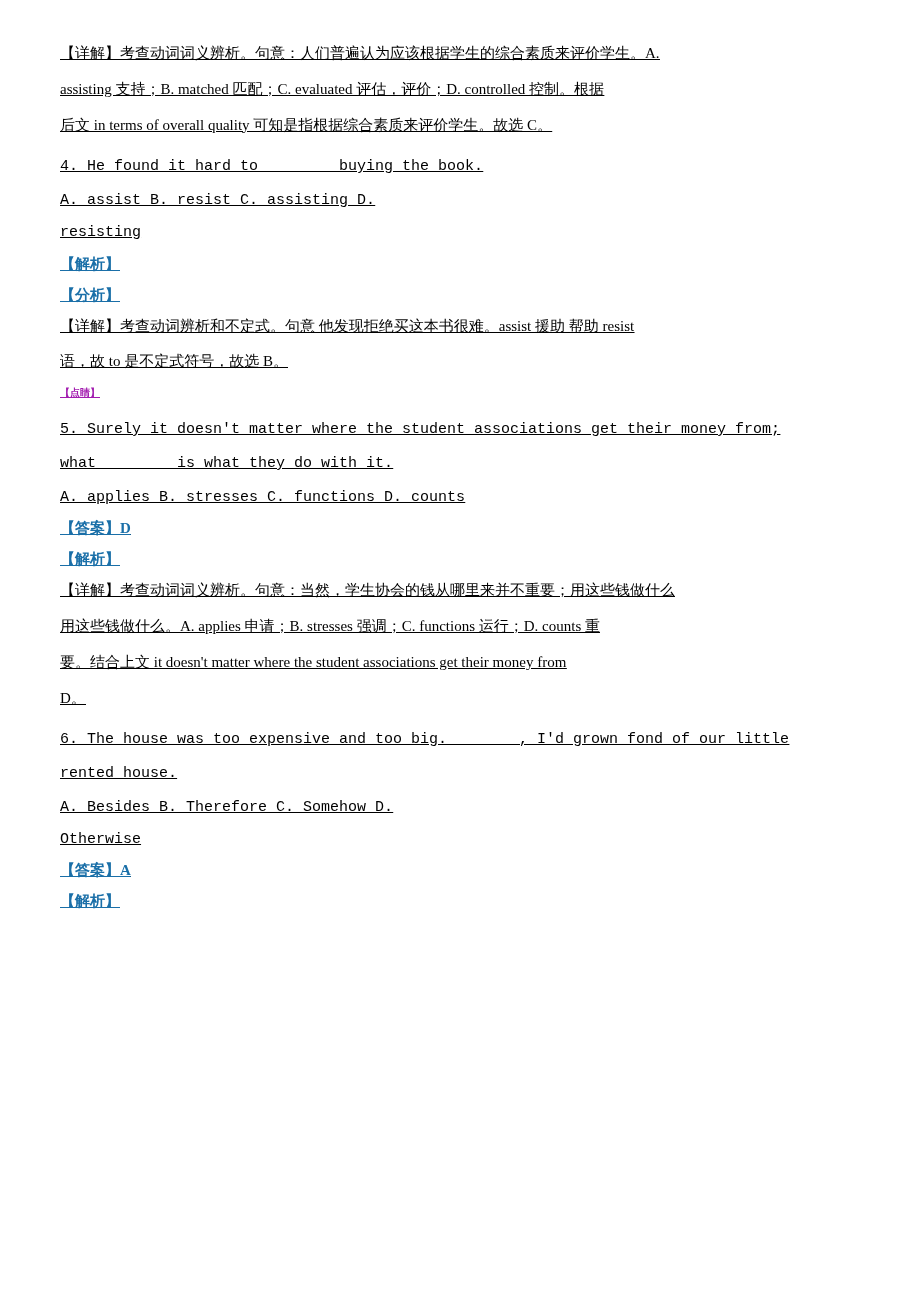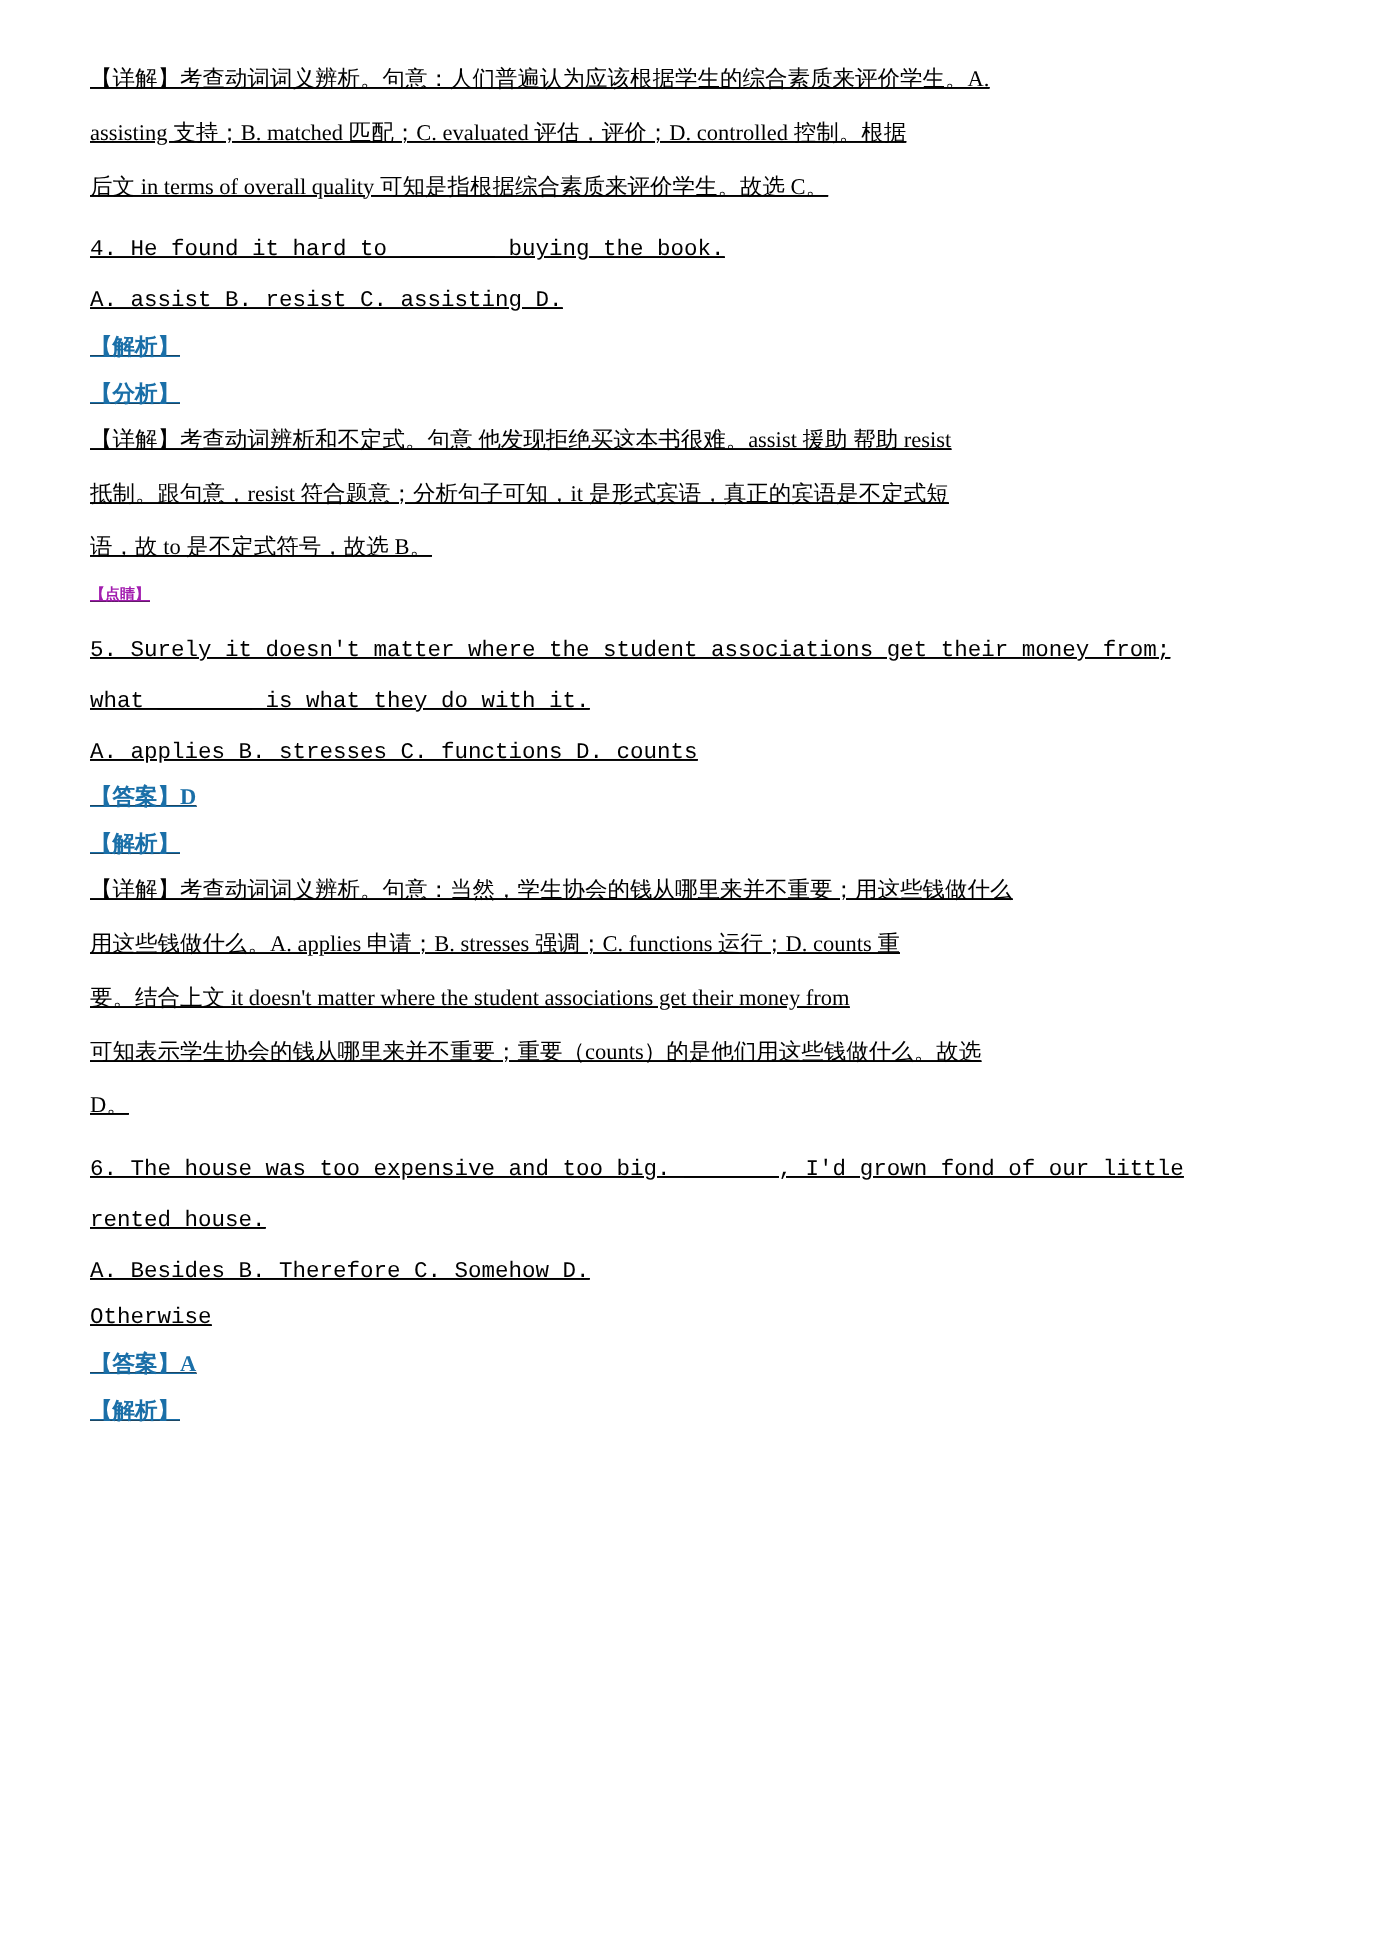--- a/index.html
+++ b/index.html
@@ -66,38 +66,37 @@
 
 <div class="block">
   <div class="detail-text">【详解】考查动词词义辨析。句意：人们普遍认为应该根据学生的综合素质来评价学生。A.</div>
   <div class="detail-text">assisting 支持；B. matched 匹配；C. evaluated 评估，评价；D. controlled 控制。根据</div>
   <div class="detail-text">后文 in terms of overall quality 可知是指根据综合素质来评价学生。故选 C。</div>
 </div>
 
 <div class="block">
   <div class="question-text">4. He found it hard to _______ buying the book.</div>
   <div class="options-line">A. assist               B. resist               C. assisting         D.</div>
+  <div class="options-line">resisting</div>
   <div class="analysis-label">【解析】</div>
   <div class="analysis-label">【分析】</div>
   <div class="detail-text">【详解】考查动词辨析和不定式。句意 他发现拒绝买这本书很难。assist 援助 帮助 resist</div>
-  <div class="detail-text">抵制。跟句意，resist 符合题意；分析句子可知，it 是形式宾语，真正的宾语是不定式短</div>
   <div class="detail-text">语，故 to 是不定式符号，故选 B。</div>
   <div class="point-label">【点睛】</div>
 </div>
 
 <div class="block">
   <div class="question-text">5. Surely it doesn't matter where the student associations get their money from;</div>
   <div class="question-text">what _______ is what they do with it.</div>
   <div class="options-line">A. applies              B. stresses             C. functions         D. counts</div>
   <div class="answer-label">【答案】D</div>
   <div class="analysis-label">【解析】</div>
   <div class="detail-text">【详解】考查动词词义辨析。句意：当然，学生协会的钱从哪里来并不重要；用这些钱做什么</div>
   <div class="detail-text">用这些钱做什么。A. applies 申请；B. stresses 强调；C. functions 运行；D. counts 重</div>
   <div class="detail-text">要。结合上文 it doesn't matter where the student associations get their money from</div>
-  <div class="detail-text">可知表示学生协会的钱从哪里来并不重要；重要（counts）的是他们用这些钱做什么。故选</div>
   <div class="detail-text">D。</div>
 </div>
 
 <div class="block">
   <div class="question-text">6. The house was too expensive and too big. _______, I'd grown fond of our little</div>
   <div class="question-text">rented house.</div>
   <div class="options-line">A. Besides              B. Therefore            C. Somehow           D.</div>
   <div class="options-line">Otherwise</div>
   <div class="answer-label">【答案】A</div>
   <div class="analysis-label">【解析】</div>

